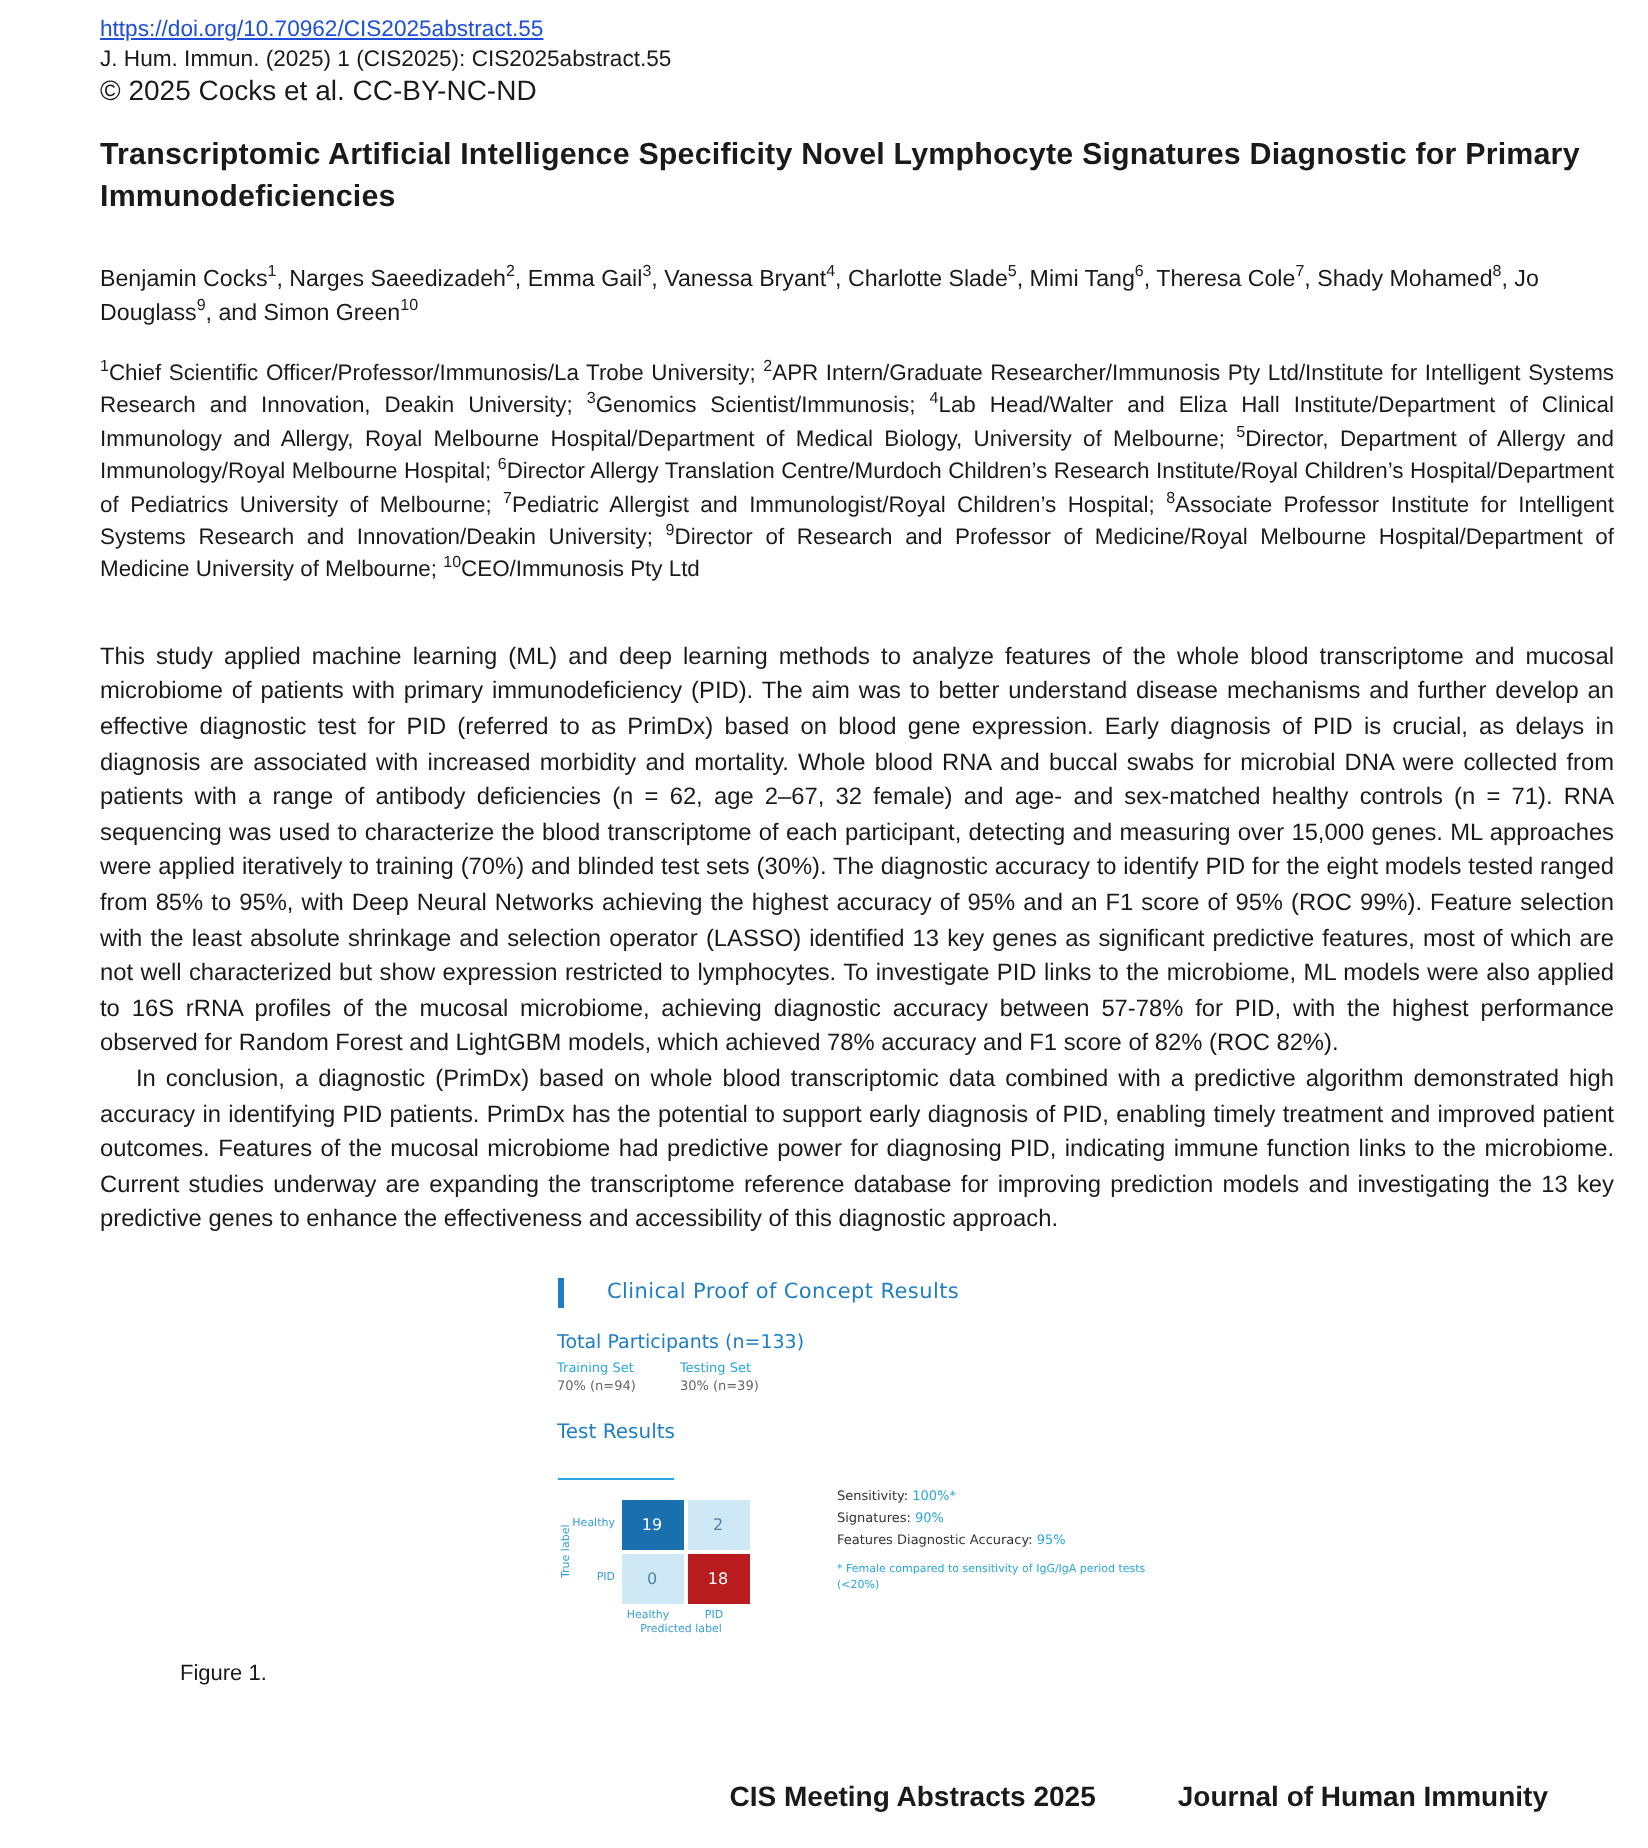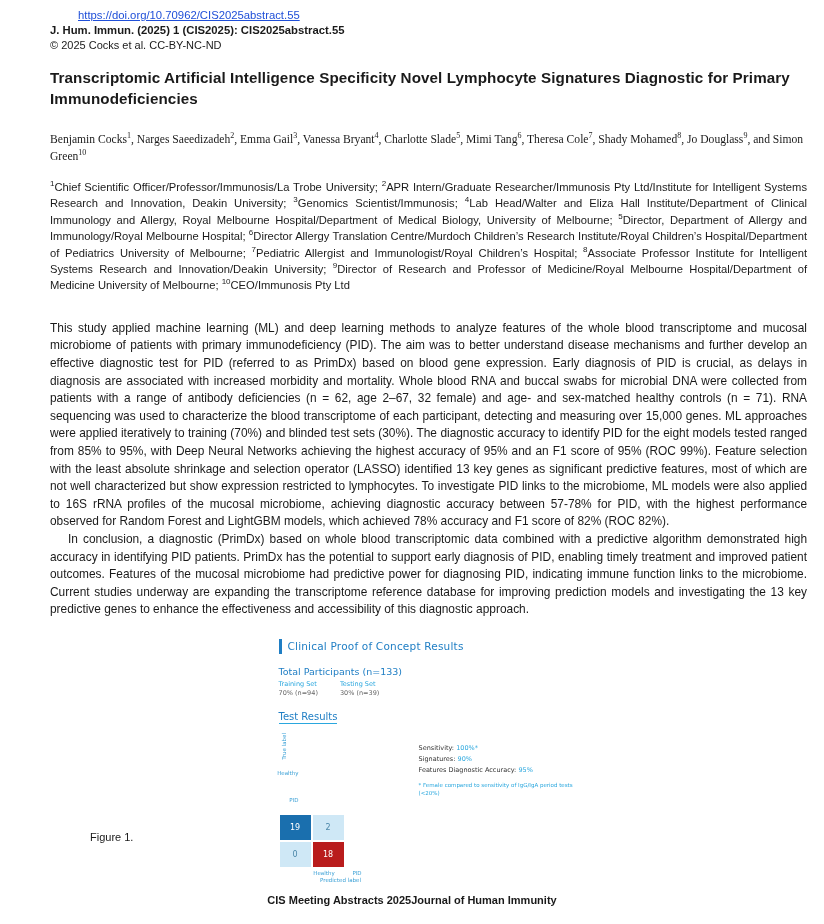--- a/index.html
+++ b/index.html
@@ -27,46 +27,43 @@
     left: 50px;
     top: 8px;
     width: 757px;
   }
   a.doi {
     color: #1f4fd8;
     text-decoration: underline;
     font-size: 11.3px;
     line-height: 15px;
     display: block;
-    margin-left: 28px;
   }
   .journal-line {
     font-size: 11.3px;
     line-height: 15px;
     color: #1a1a1a;
-    font-weight: bold;
   }
   .copyright-line {
-    font-size: 11px;
+    font-size: 14px;
     line-height: 15px;
     color: #1a1a1a;
     margin-bottom: 14px;
   }
   h1.title {
     font-size: 15.2px;
     font-weight: bold;
     line-height: 21px;
     margin: 12px 0 0 0;
     letter-spacing: 0.1px;
   }
   .authors {
     font-size: 11.6px;
     line-height: 17px;
     margin-top: 22px;
-    font-family: Liberation Serif, serif;
   }
   .affiliations {
     font-size: 11.2px;
     line-height: 16.4px;
     margin-top: 14px;
     text-align: justify;
   }
   sup {
     font-size: 8px;
     vertical-align: super;
@@ -92,21 +89,21 @@
   }
   .figure {
     position: relative;
     width: 300px;
     height: 180px;
     font-family: "DejaVu Sans", sans-serif;
   }
   .fig-head {
     display: flex;
     align-items: center;
-    gap: 6px;
+    gap: 22px;
   }
   .fig-bar {
     width: 3px;
     height: 15px;
     background: #1f7ec4;
     display: inline-block;
   }
   .fig-title {
     color: #1f7ec4;
     font-size: 10.5px;
@@ -131,26 +128,25 @@
     color: #666;
     font-size: 6.5px;
     line-height: 9px;
   }
   .fig-sub2 {
     color: #1f7ec4;
     font-size: 10px;
     margin-top: 13px;
     border-bottom: 1px solid #2aa7de;
     display: inline-block;
-    padding-bottom: 1px;
+    padding-bottom: 17px;
   }
   .matrix-area {
     display: flex;
     margin-top: 9px;
-    flex-direction: column;
   }
   .ylabel {
     writing-mode: vertical-rl;
     transform: rotate(180deg);
     color: #3aa0d6;
     font-size: 5.5px;
     display: flex;
     align-items: center;
     justify-content: center;
     width: 9px;
@@ -227,23 +223,24 @@
     margin-top: 12px;
     padding-left: 40px;
   }
   
   .footer {
     position: absolute;
     left: 50px;
     right: 50px;
     bottom: 18px;
     display: flex;
-    justify-content: center;
-    font-size: 11px;
+    justify-content: flex-end;
+    font-size: 14px;
     font-weight: bold;
+    gap: 41px;
   }
 </style>
 </head>
 <body>
 
 <div class="page">
   <div class="content">
 
     <a class="doi" href="#">https://doi.org/10.70962/CIS2025abstract.55</a>
     <div class="journal-line">J. Hum. Immun. (2025) 1 (CIS2025): CIS2025abstract.55</div>

